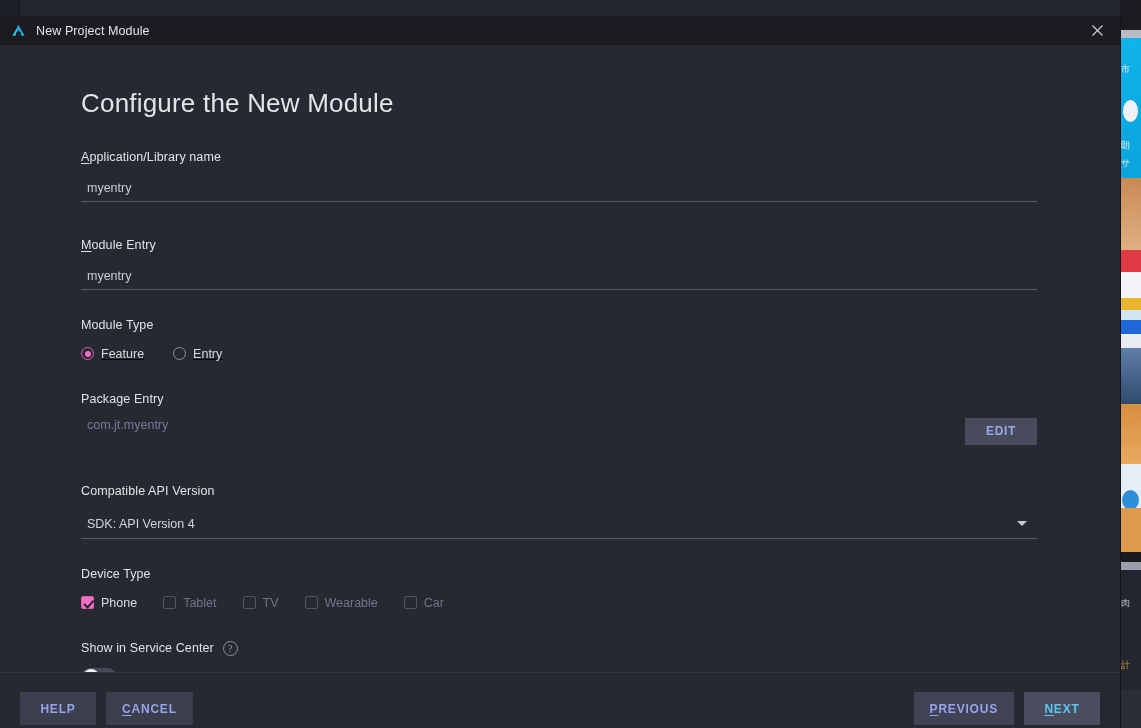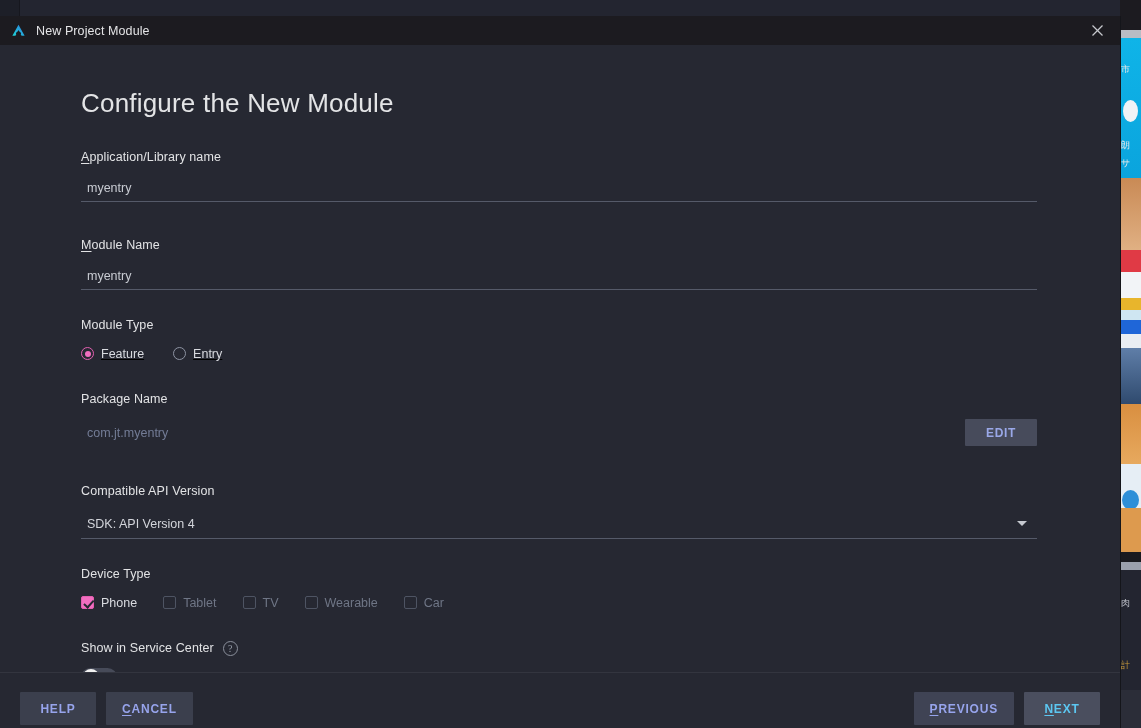--- a/index.html
+++ b/index.html
@@ -113,21 +113,21 @@
   }
   .rdot.on { border-color: #e25fb0; }
   .rdot.on::after {
     content: ""; width: 6px; height: 6px; border-radius: 50%;
     background: #f26ec0; display: block;
   }
   .rlabel { font-size: 12.5px; color: #d9dbe0; }
 
   
   .pkg-row {
-    display: flex; align-items: center; justify-content: space-between;
+    display: flex; align-items: flex-start; justify-content: space-between;
     width: 956px; height: 30px; gap: 8px;
   }
   .pkg-val { font-size: 12.5px; color: #737c96; padding-left: 6px; }
   .btn {
     background: #474b5b; color: #9aa8e8;
     border: none; border-radius: 1px;
     font-family: inherit; font-size: 12px; font-weight: bold;
     letter-spacing: .7px;
     padding: 0 14px; height: 27px; min-width: 72px;
     cursor: default; display: inline-flex; align-items: center; justify-content: center;
@@ -278,21 +278,21 @@
     <div class="field">
       <div class="flabel"><u>A</u><span>pplication/Library name</span></div>
       <div class="txtline" title="Enter application or library name">
         <span class="val">myentry</span>
       </div>
     </div>
 
     <div class="sp-30"></div>
 
     <div class="field">
-      <div class="flabel"><u>M</u><span>odule Name</span></div>
+      <div class="flabel"><u>M</u><span>odule Entry</span></div>
       <div class="txtline" title="Enter module name">
         <span class="val">myentry</span>
       </div>
     </div>
 
     <div class="sp-22"></div>
 
     <div class="field">
       <div class="flabel">Module Type</div>
       <div class="radio-row">
@@ -303,21 +303,21 @@
         <div class="radio">
           <span class="rdot"></span>
           <span class="rlabel">Entry</span>
         </div>
       </div>
     </div>
 
     <div class="sp-22"></div>
 
     <div class="field">
-      <div class="flabel">Package Name</div>
+      <div class="flabel">Package Entry</div>
       <div class="pkg-row">
         <span class="pkg-val">com.jt.myentry</span>
         <button class="btn" id="edit-button">EDIT</button>
       </div>
     </div>
 
     <div class="sp-30"></div>
 
     <div class="field">
       <div class="flabel">Compatible API Version</div>

